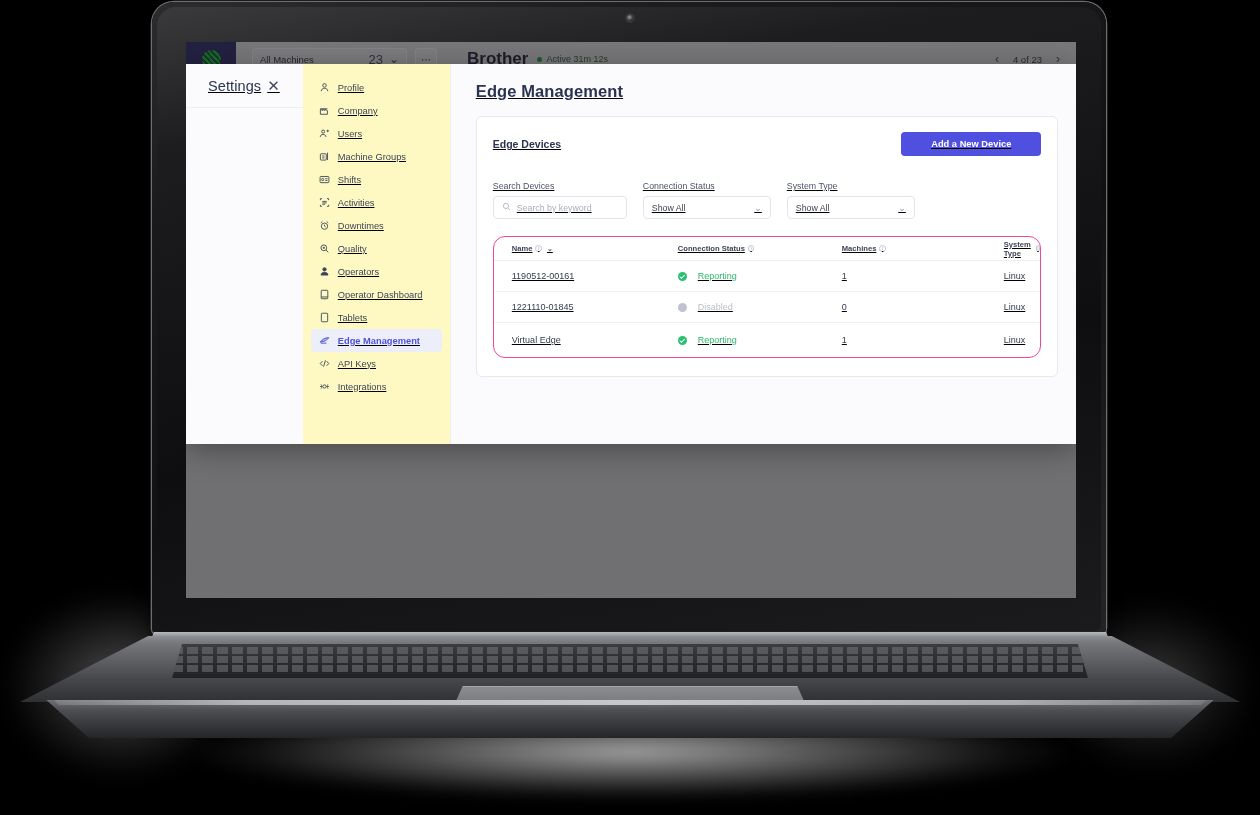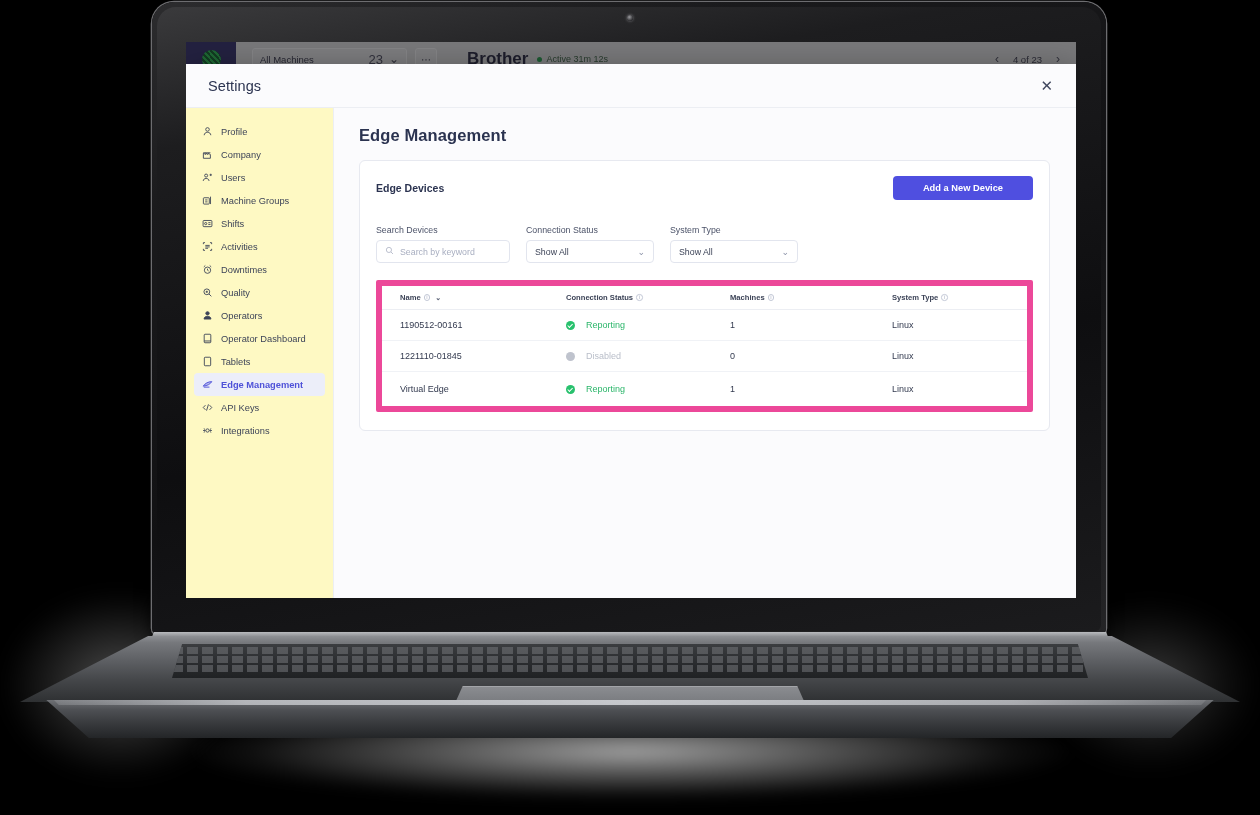--- a/index.html
+++ b/index.html
@@ -108,23 +108,24 @@
   .app-machine { margin-left:30px; font-size:17px; font-weight:700; color:#1e1e30; }
   .app-state { margin-left:9px; font-size:9px; color:#2d4a32; display:flex; align-items:center; gap:4px; }
   .app-state .dot { width:5px; height:5px; border-radius:50%; background:#1d7a3a; }
   .app-nav { margin-left:auto; display:flex; align-items:center; gap:14px; padding-right:16px; font-size:9.5px; color:#30303c; }
   .chev { font-size:12px; color:#3a3a46; }
   .app-body { position:absolute; left:0; top:34px; width:890px; height:522px; background:#9c9c9c; }
   .dim { position:absolute; inset:0; background:rgba(28,28,35,0.34); }
 
   
   .modal {
-    position:absolute; left:0px; top:22px; width:890px; height:534px;
-    background:#fbfbfd; display:flex; flex-direction:column;
+    position:absolute; left:0px; top:22px; width:890px; height:380px;
+    background:#fbfbfd; display:flex; flex-direction:row;
     box-shadow: 0 6px 28px rgba(0,0,0,0.35);
+    text-decoration: underline;
   }
   .modal-head {
     height:44px; min-height:44px; display:flex; align-items:center; padding:0 17px 0 22px;
     border-bottom:1px solid #eceef3; background:#fbfbfd;
   }
   .modal-title { font-size:14.5px; color:#2b3350; font-weight:400; letter-spacing:0.1px; }
   .modal-close { margin-left:auto; font-size:15px; color:#41485f; cursor:pointer; line-height:1; padding:4px 6px; }
   .modal-body { flex:1; display:flex; min-height:0; }
 
   
@@ -154,21 +155,21 @@
     width:134px; height:23px; border:1px solid #e2e5ee; border-radius:4px; background:#fff;
     display:flex; align-items:center; gap:6px; padding:0 8px; font-size:8.8px; color:#a8aec0; cursor:text;
   }
   .fsel {
     width:128px; height:23px; border:1px solid #e2e5ee; border-radius:4px; background:#fff;
     display:flex; align-items:center; padding:0 8px; font-size:8.8px; color:#3d4458; cursor:pointer;
   }
   .fsel .cv { margin-left:auto; color:#8b92a8; font-size:9px; }
 
   
-  .tbl { margin-top:17px; border:6px solid #ec4899; border-radius:2px; overflow:hidden; background:#fff; }
+  .tbl { margin-top:17px; border:1px solid #ec4899; border-radius:12px; overflow:hidden; background:#fff; }
   .trow { display:flex; align-items:center; height:31px; padding:0 0 0 18px; border-bottom:1px solid #f0f2f6; }
   .trow:last-child { border-bottom:none; height:34px; }
   .thead { height:24px; border-bottom:1px solid #eceef3; }
   .th { font-size:7.6px; font-weight:700; color:#3d4458; display:flex; align-items:center; gap:3px; }
   .td { font-size:9px; color:#333a4f; display:flex; align-items:center; }
   .c-name { width:166px; }
   .c-conn { width:164px; }
   .c-mach { width:162px; }
   .c-sys  { flex:1; }
   .info-i { width:6.5px; height:6.5px; border-radius:50%; border:1px solid #c3c8d6; color:#c3c8d6; font-size:5px; display:flex; align-items:center; justify-content:center; line-height:1; }

